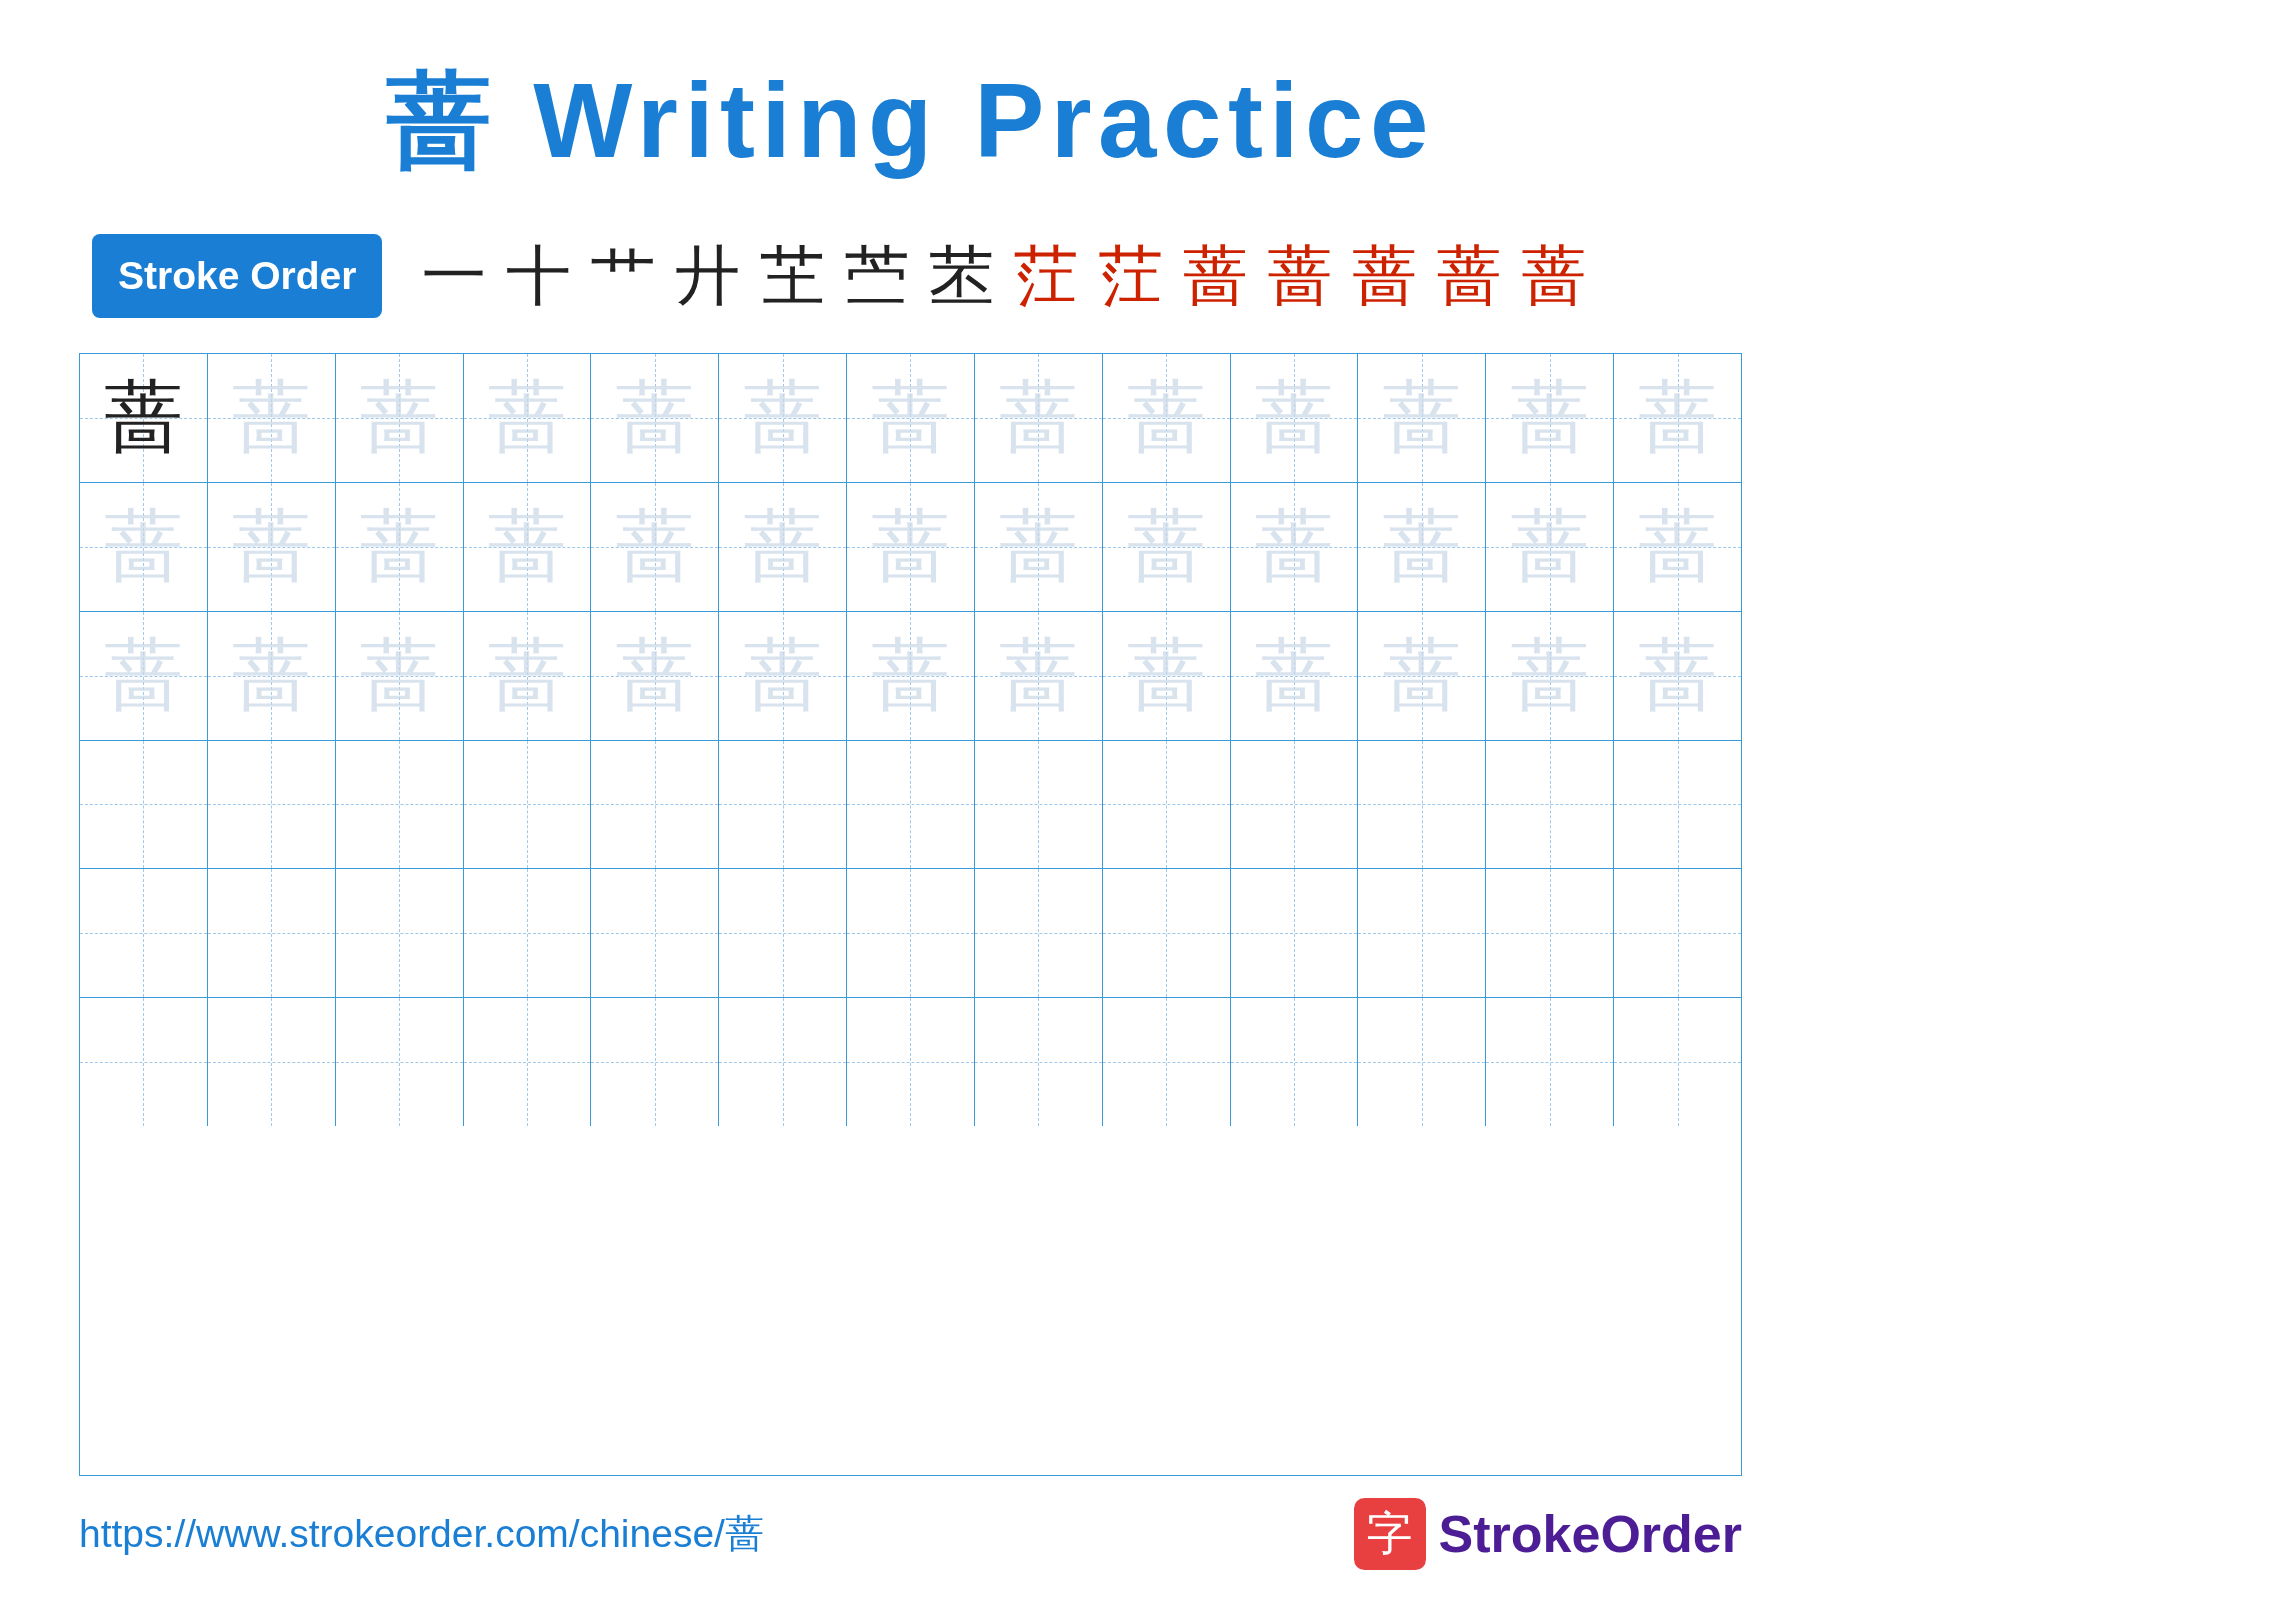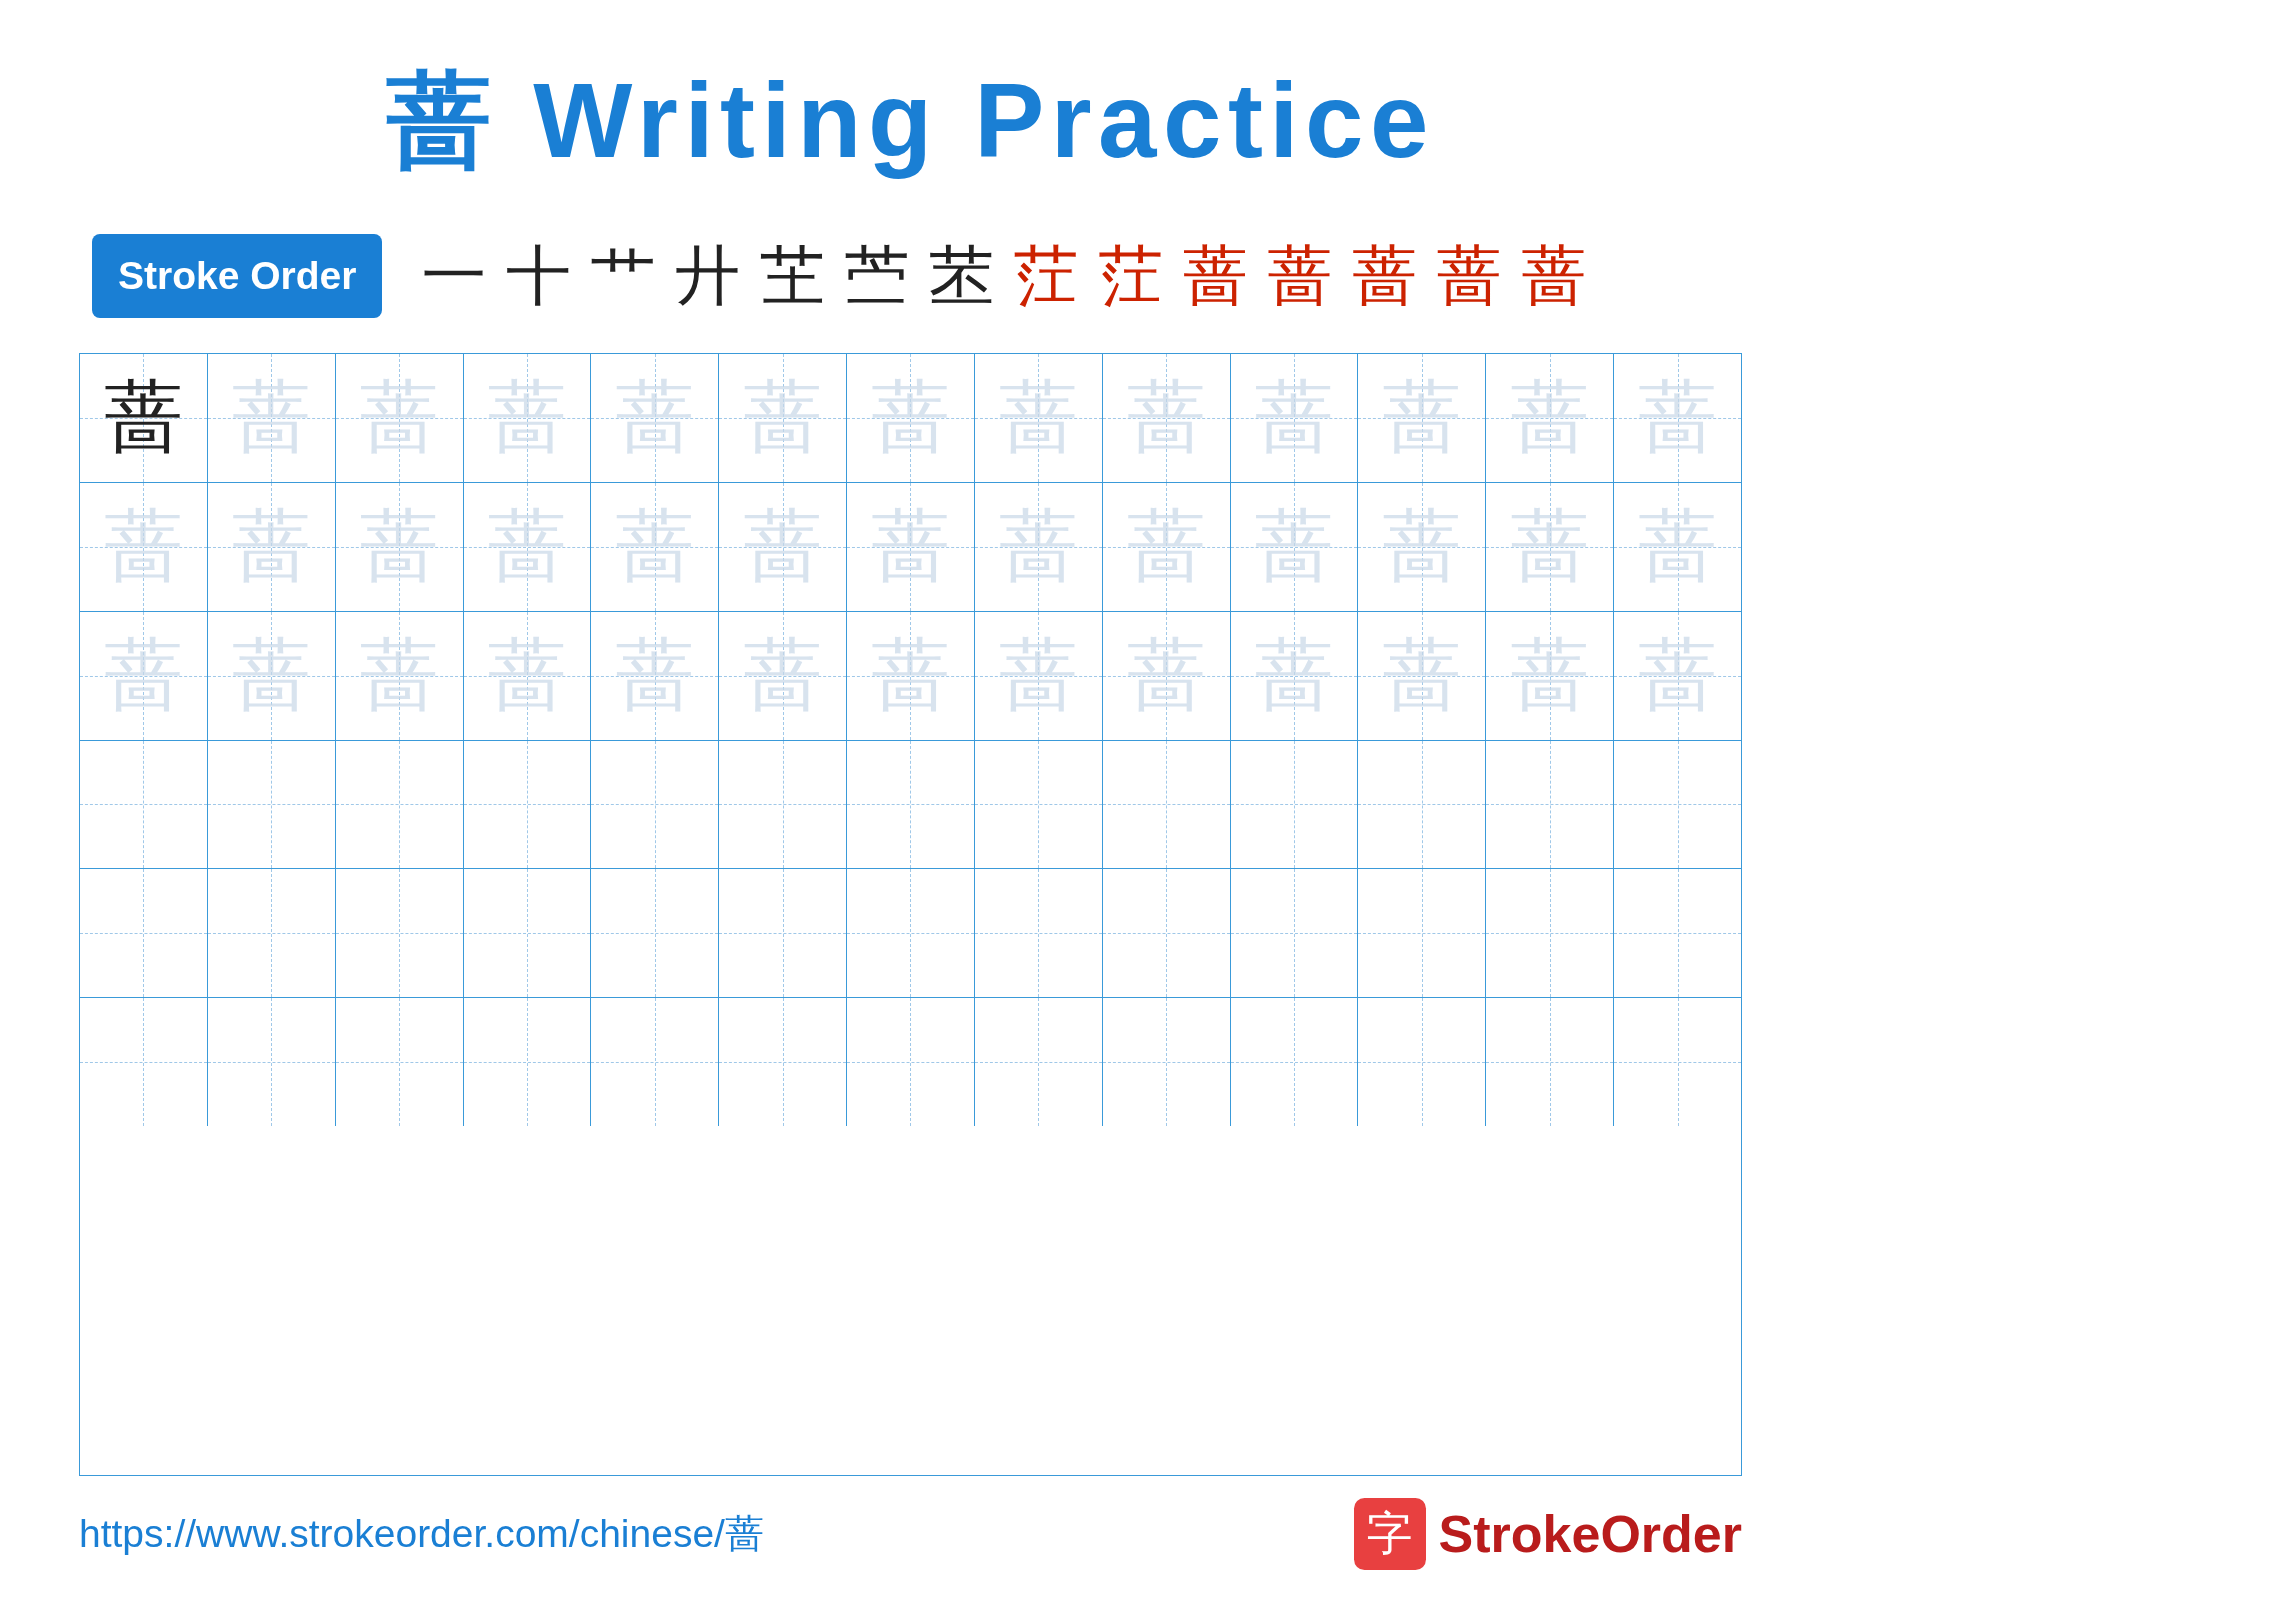--- a/index.html
+++ b/index.html
@@ -166,21 +166,21 @@
       align-items: center;
       justify-content: center;
       font-size: 46px;
       color: white;
       font-family: serif;
     }
 
     .logo-text {
       font-size: 52px;
       font-weight: bold;
-      color: #b91c1c;
+      color: #4c1d95;
       font-family: sans-serif;
     }
   </style>
 </head>
 <body>
 
 <div class="page">
 
   <div class="title">
     <span class="char">蔷</span><span> Writing Practice</span>

